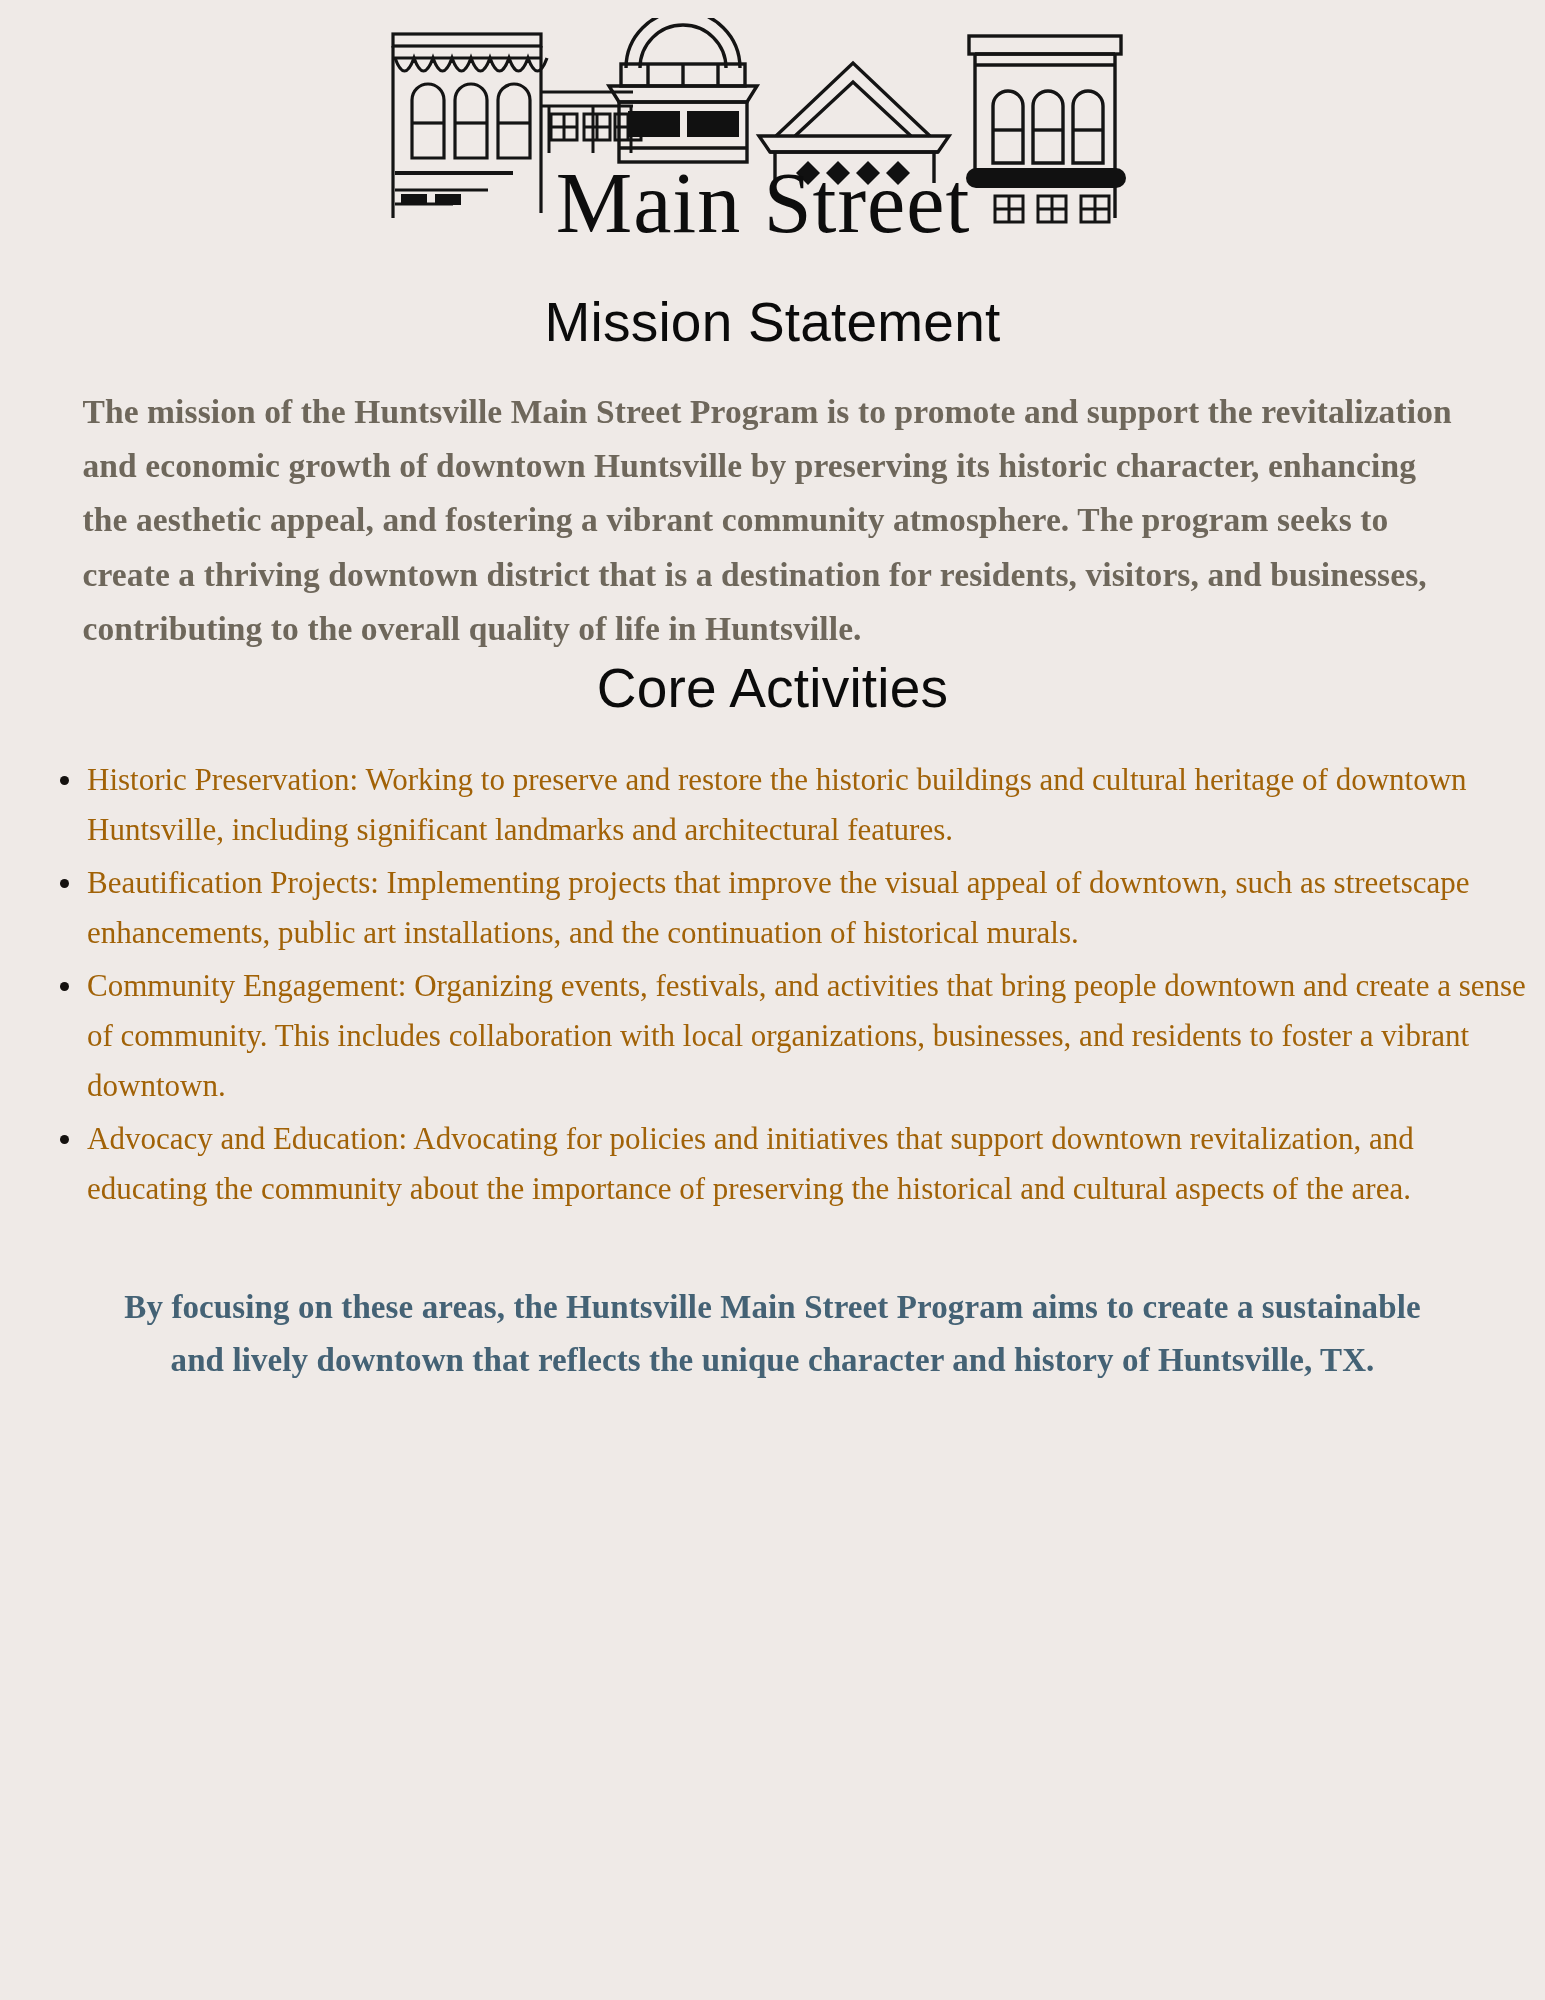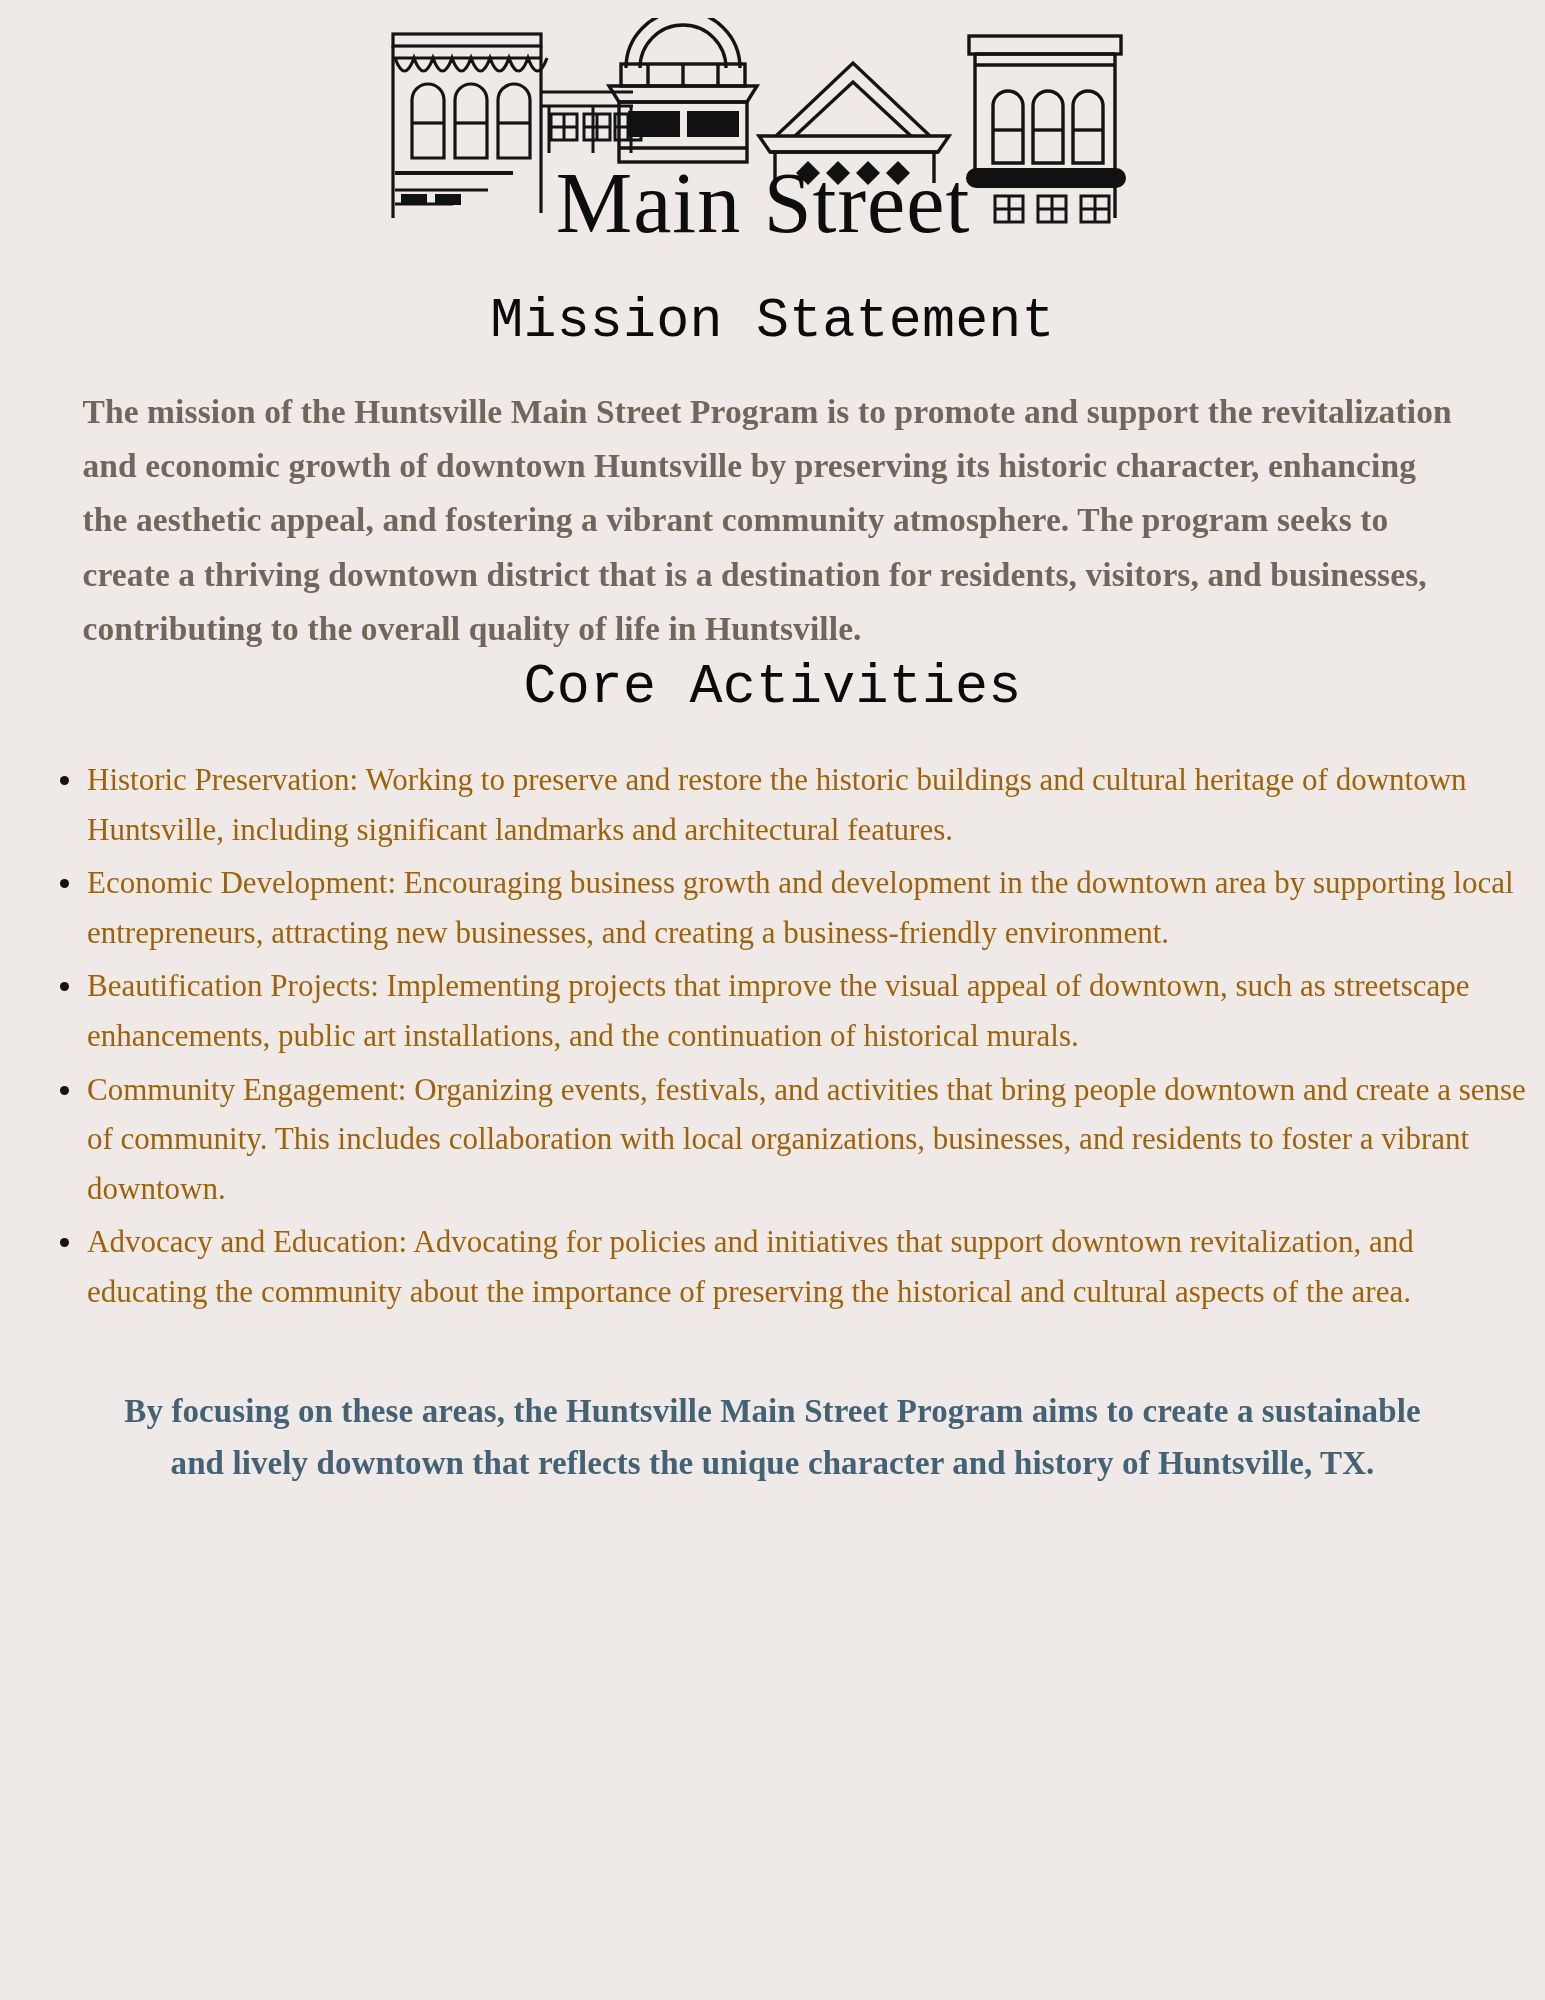--- a/index.html
+++ b/index.html
@@ -71,21 +71,21 @@
   
   .content {
     position: relative;
     width: 1545px;
     padding: 0 0;
     box-sizing: border-box;
   }
 
   h1.section-heading {
     margin: 0;
-    font-family: Liberation Mono, monospace;
+    font-family: Liberation Sans, sans-serif;
     font-weight: 400;
     font-size: 55px;
     line-height: 1.18;
     color: #0b0b0b;
     text-align: center;
     letter-spacing: 0.2px;
   }
 
   .mission-heading {
     margin-top: 28px;
@@ -251,21 +251,20 @@
   <div class="content">
 
     <h1 class="section-heading mission-heading">Mission Statement</h1>
 
     <p class="mission-text">The mission of the Huntsville Main Street Program is to promote and support the revitalization and economic growth of downtown Huntsville by preserving its historic character, enhancing the aesthetic appeal, and fostering a vibrant community atmosphere. The program seeks to create a thriving downtown district that is a destination for residents, visitors, and businesses, contributing to the overall quality of life in Huntsville.</p>
 
     <h1 class="section-heading core-heading">Core Activities</h1>
 
     <ul class="activities">
       <li>Historic Preservation: Working to preserve and restore the historic buildings and cultural heritage of downtown Huntsville, including significant landmarks and architectural features.</li>
-      <li>Economic Development: Encouraging business growth and development in the downtown area by supporting local entrepreneurs, attracting new businesses, and creating a business-friendly environment.</li>
       <li>Beautification Projects: Implementing projects that improve the visual appeal of downtown, such as streetscape enhancements, public art installations, and the continuation of historical murals.</li>
       <li>Community Engagement: Organizing events, festivals, and activities that bring people downtown and create a sense of community. This includes collaboration with local organizations, businesses, and residents to foster a vibrant downtown.</li>
       <li>Advocacy and Education: Advocating for policies and initiatives that support downtown revitalization, and educating the community about the importance of preserving the historical and cultural aspects of the area.</li>
     </ul>
 
     <p class="closing-text">By focusing on these areas, the Huntsville Main Street Program aims to create a sustainable and lively downtown that reflects the unique character and history of Huntsville, TX.</p>
 
   </div>
 </div>
 

